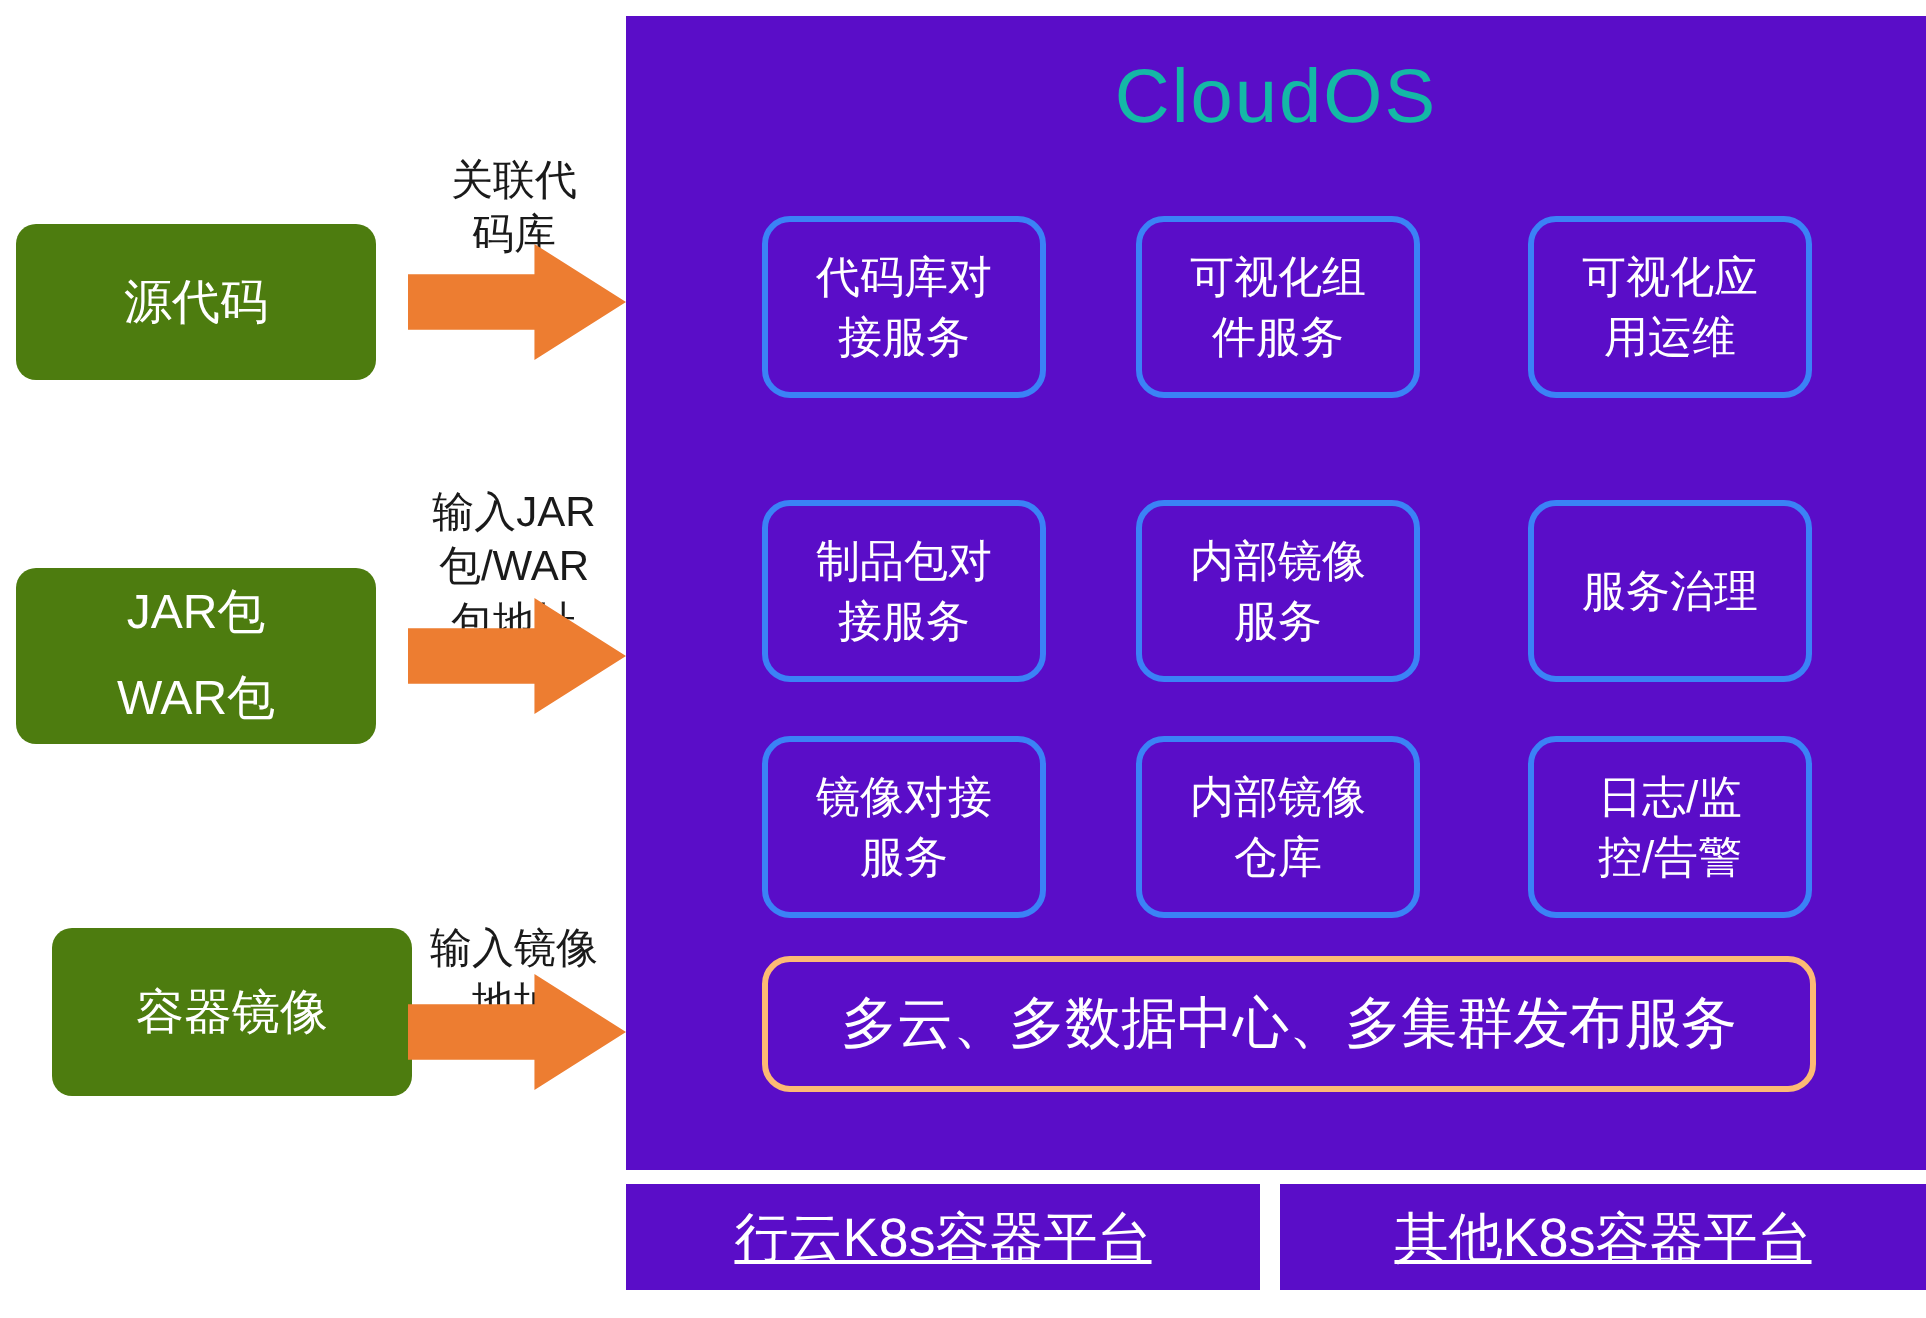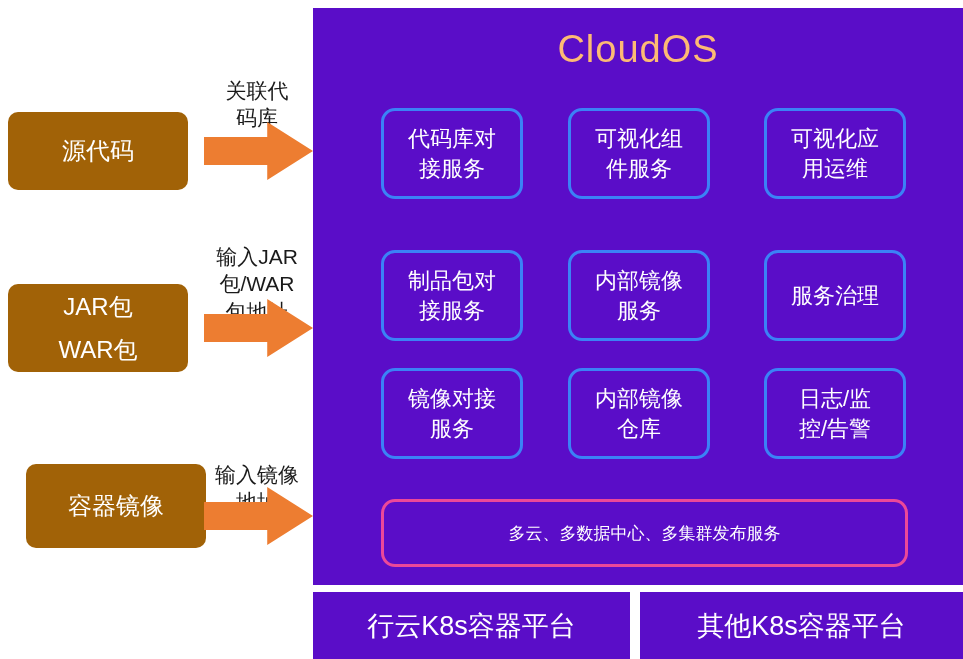--- a/index.html
+++ b/index.html
@@ -12,21 +12,21 @@
     height: 659px;
     background: #ffffff;
     overflow: hidden;
   }
 
   
   .orange-box {
     position: absolute;
     left: 8px;
     width: 180px;
-    background: #a16207;
+    background: #4d7c0f;
     border-radius: 10px;
     color: #ffffff;
     display: flex;
     align-items: center;
     justify-content: center;
     text-align: center;
     font-size: 24px;
     white-space: pre-line;
   }
   .box-source { top: 112px; height: 78px; }
@@ -70,21 +70,21 @@
     width: 650px;
     height: 577px;
     background: #5A0DC8;
   }
   .panel-title {
     position: absolute;
     top: 20px;
     left: 0;
     width: 100%;
     text-align: center;
-    color: #fdba74;
+    color: #14b8a6;
     font-size: 38px;
     letter-spacing: 1px;
   }
 
   .service {
     position: absolute;
     width: 142px;
     height: 91px;
     border: 3px solid #3b82f6;
     border-radius: 14px;
@@ -103,42 +103,42 @@
   .r0 { top: 100px; }
   .r1 { top: 242px; }
   .r2 { top: 360px; }
 
   .service-wide {
     position: absolute;
     left: 68px;
     top: 470px;
     width: 527px;
     height: 68px;
-    border: 3px solid #ec4899;
+    border: 3px solid #fdba74;
     border-radius: 14px;
     display: flex;
     align-items: center;
     justify-content: center;
     color: #ffffff;
-    font-size: 17px;
+    font-size: 28px;
     text-align: center;
-    margin-top: 21px;
   }
 
   
   .bottom-box {
     position: absolute;
     top: 592px;
-    height: 67px;
+    height: 53px;
     background: #5A0DC8;
     color: #ffffff;
     display: flex;
     align-items: center;
     justify-content: center;
     font-size: 27px;
+    text-decoration: underline;
   }
   .bb-1 { left: 313px; width: 317px; }
   .bb-2 { left: 640px; width: 323px; }
 </style>
 </head>
 <body>
 
 <div class="canvas">
 
   <div class="orange-box box-source">源代码</div>

